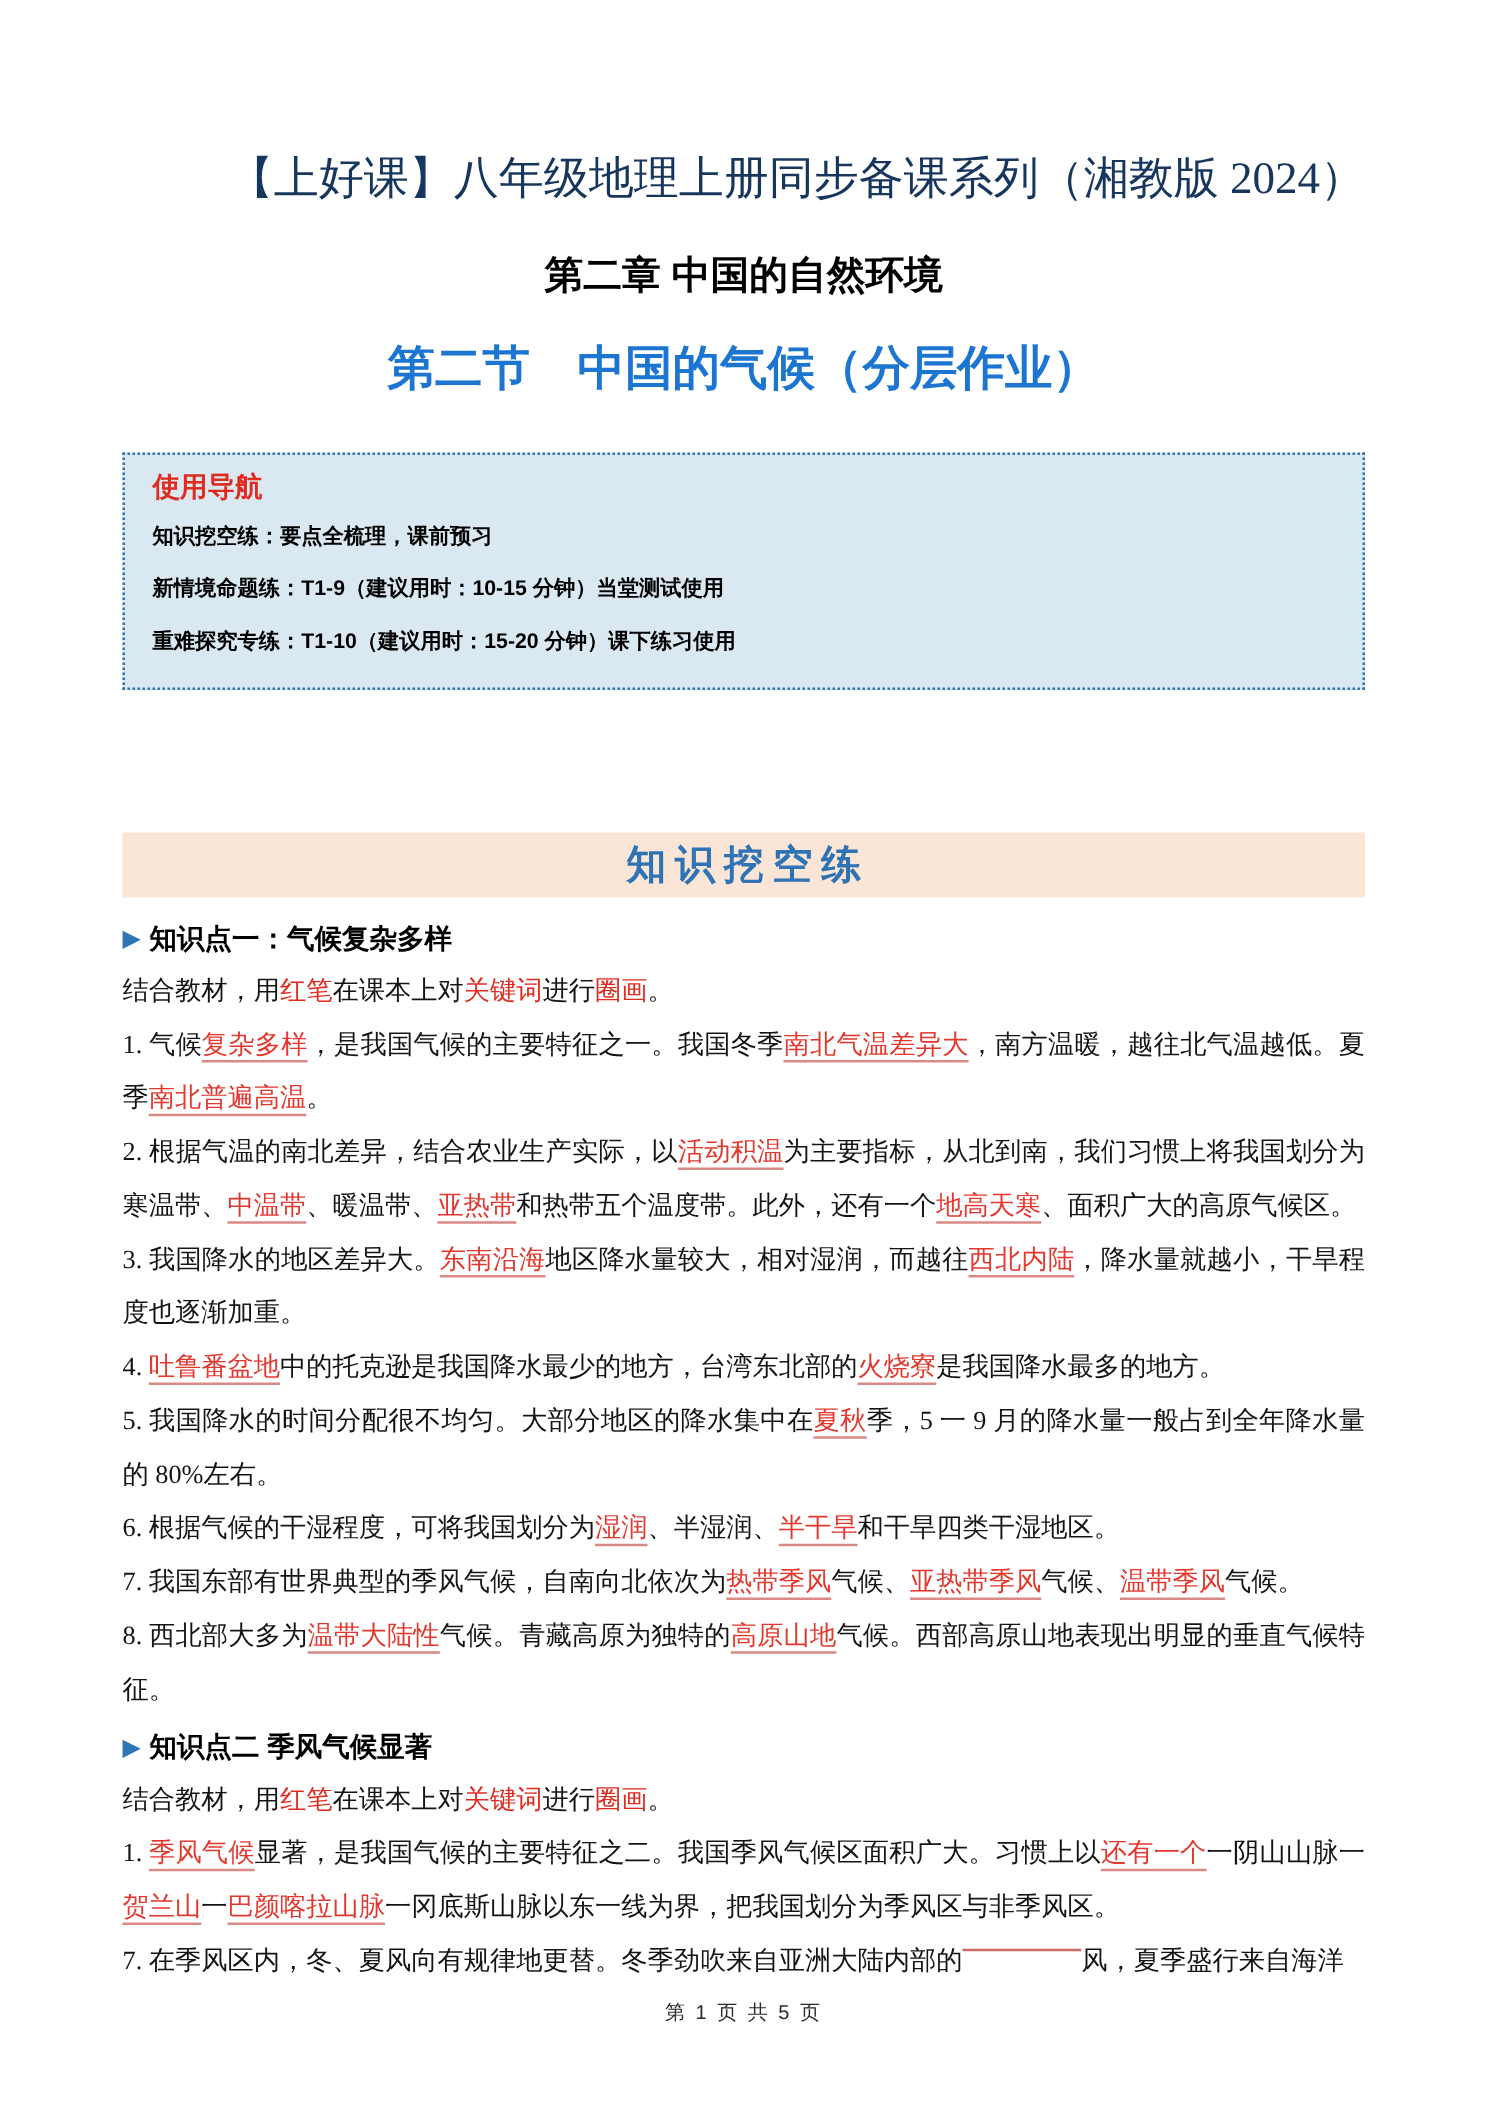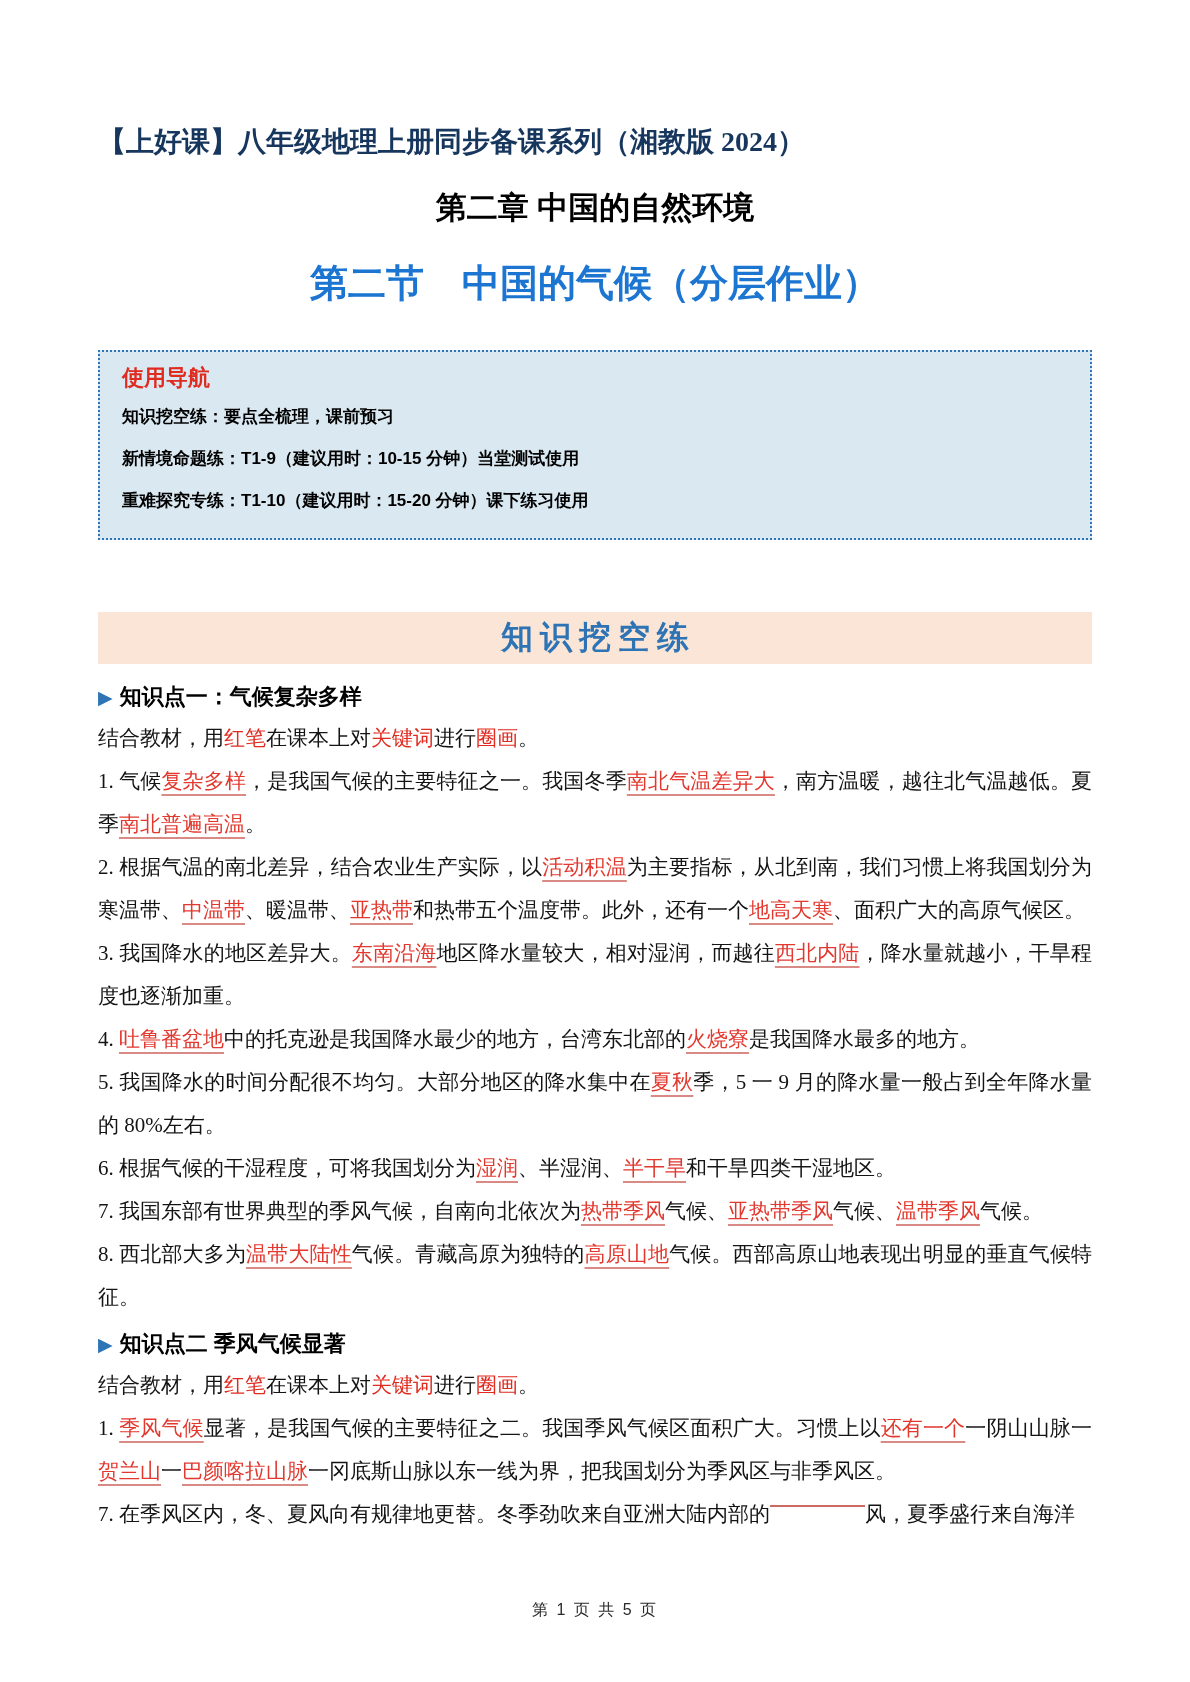--- a/index.html
+++ b/index.html
@@ -14,25 +14,25 @@
     --banner-blue:#2E74B5;
   }
   *{margin:0;padding:0;box-sizing:border-box;}
   html,body{background:#ffffff;}
   .page{
     width:1190px;height:1682px;background:#ffffff;position:relative;
     padding:122px 98px 0 98px;overflow:hidden;
     font-family:"Liberation Serif","DejaVu Serif",serif;color:#111;
   }
   .header-title{
-    text-align:left;font-family:"Liberation Serif","DejaVu Serif",serif;
-    font-weight:700;font-size:28px;line-height:40px;color:var(--title-navy);
+    text-align:right;font-family:"Liberation Serif","DejaVu Serif",serif;
+    font-weight:400;font-size:36px;line-height:40px;color:var(--title-navy);
   }
   .chapter-title{
-    text-align:center;margin-top:24px;
+    text-align:center;margin-top:36px;
     font-family:"Liberation Sans","DejaVu Sans",sans-serif;
     font-weight:700;font-size:31px;line-height:44px;color:#000;
   }
   .section-title{
     text-align:center;margin-top:28px;
     font-family:"Liberation Sans","DejaVu Sans",sans-serif;
     font-weight:700;font-size:38px;line-height:50px;color:var(--section-blue);
   }
   .nav-box{
     margin-top:42px;border:2px dotted var(--nav-border);
@@ -40,21 +40,21 @@
   }
   .nav-title{
     text-align:left;color:var(--red);font-weight:700;font-size:22px;line-height:36px;
     font-family:"Liberation Sans","DejaVu Sans",sans-serif;
   }
   .nav-line{
     font-family:"Liberation Sans","DejaVu Sans",sans-serif;
     font-weight:700;font-size:17px;line-height:42px;color:#000;
   }
   .banner{
-    margin-top:72px;height:52px;background:var(--banner-bg);
+    margin-top:114px;height:52px;background:var(--banner-bg);
     display:flex;align-items:center;justify-content:center;
   }
   .banner-label{
     color:var(--banner-blue);font-weight:700;font-size:32px;letter-spacing:7px;
     font-family:"Liberation Serif","DejaVu Serif",serif;text-indent:7px;
   }
   .kp-heading{
     margin-top:13px;display:flex;align-items:center;line-height:40px;
   }
   .kp-heading.second{margin-top:5px;}

